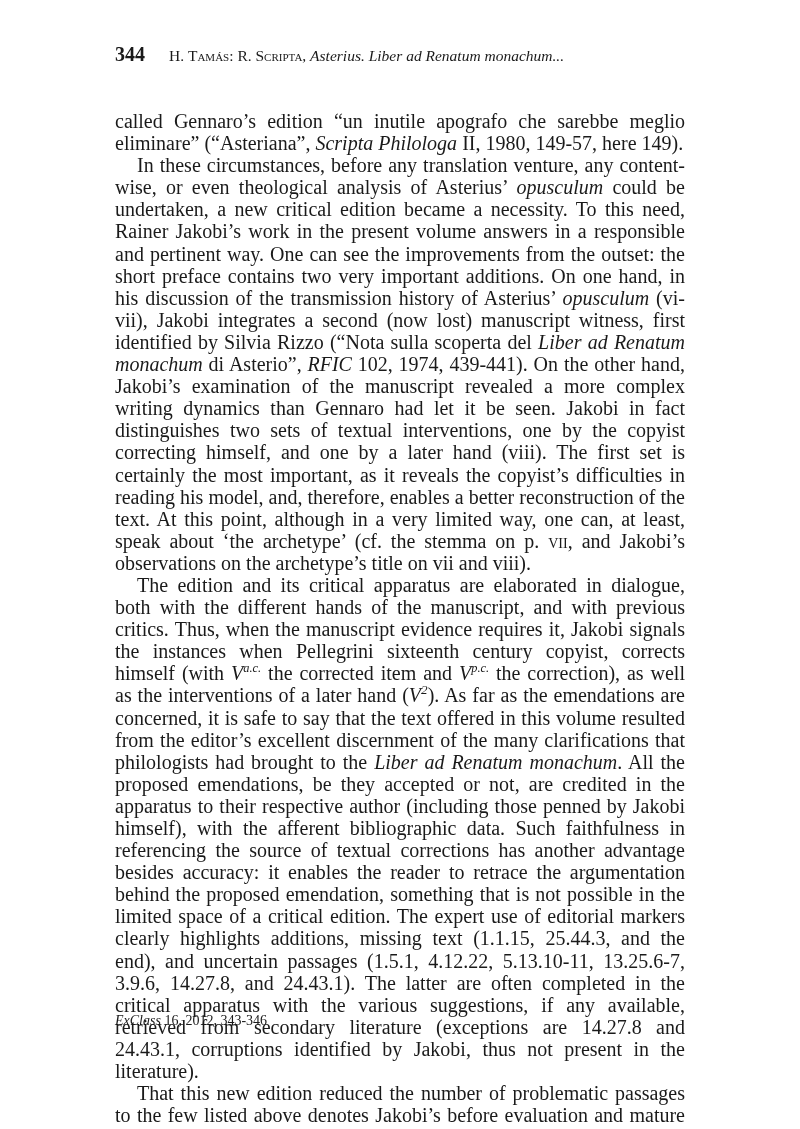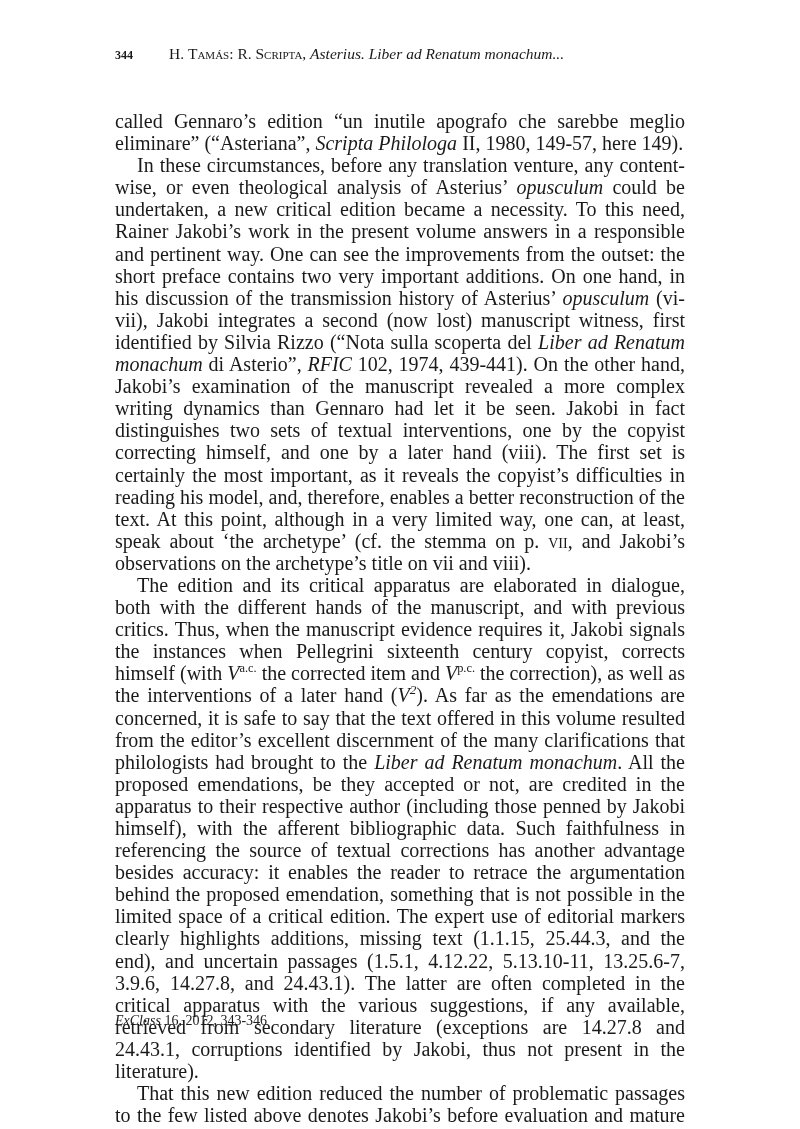--- a/index.html
+++ b/index.html
@@ -29,22 +29,22 @@
     position: absolute;
     left: 115px;
     top: 44px;
     width: 570px;
     font-size: 15.5px;
     line-height: 20px;
     white-space: nowrap;
   }
   .folio {
     font-weight: bold;
-    font-size: 12px;
-    margin-right: 36px;
+    font-size: 20px;
+    margin-right: 24px;
   }
   .sc {
     font-variant: small-caps;
     font-family: Liberation Serif, serif;
   }
   .ital {
     font-style: italic;
     text-align: right;
   }
 
@@ -65,20 +65,21 @@
     text-indent: 0;
   }
   .textblock p.indent {
     text-indent: 22px;
   }
   
   .sup {
     font-size: 0.62em;
     vertical-align: super;
     line-height: 0;
+    font-style: italic;
   }
   .sup-num {
     font-size: 0.66em;
     vertical-align: super;
     line-height: 0;
     font-style: italic;
   }
 
   
   .footer {

